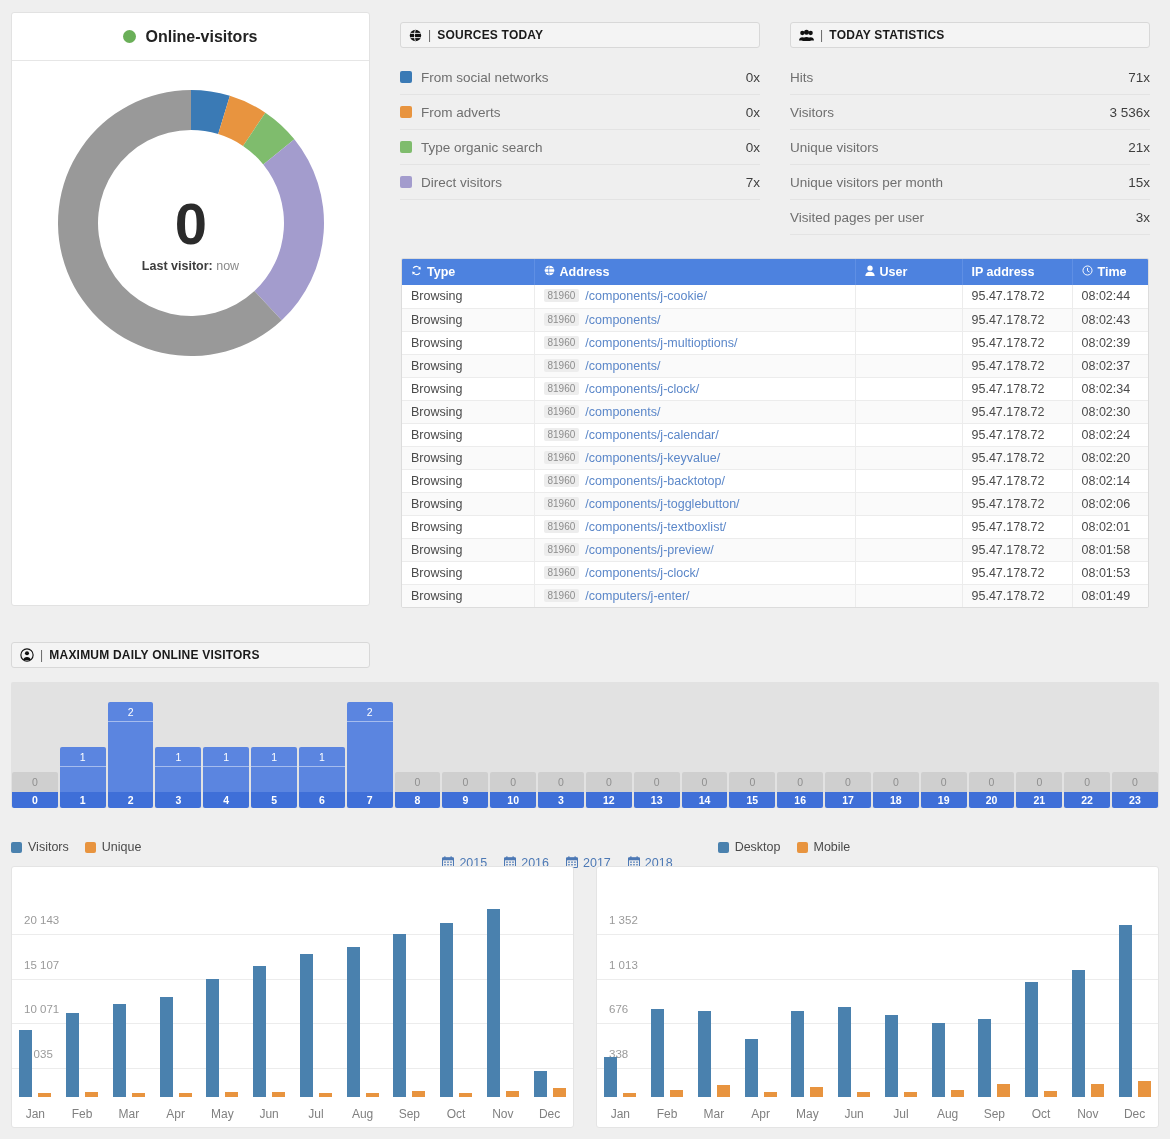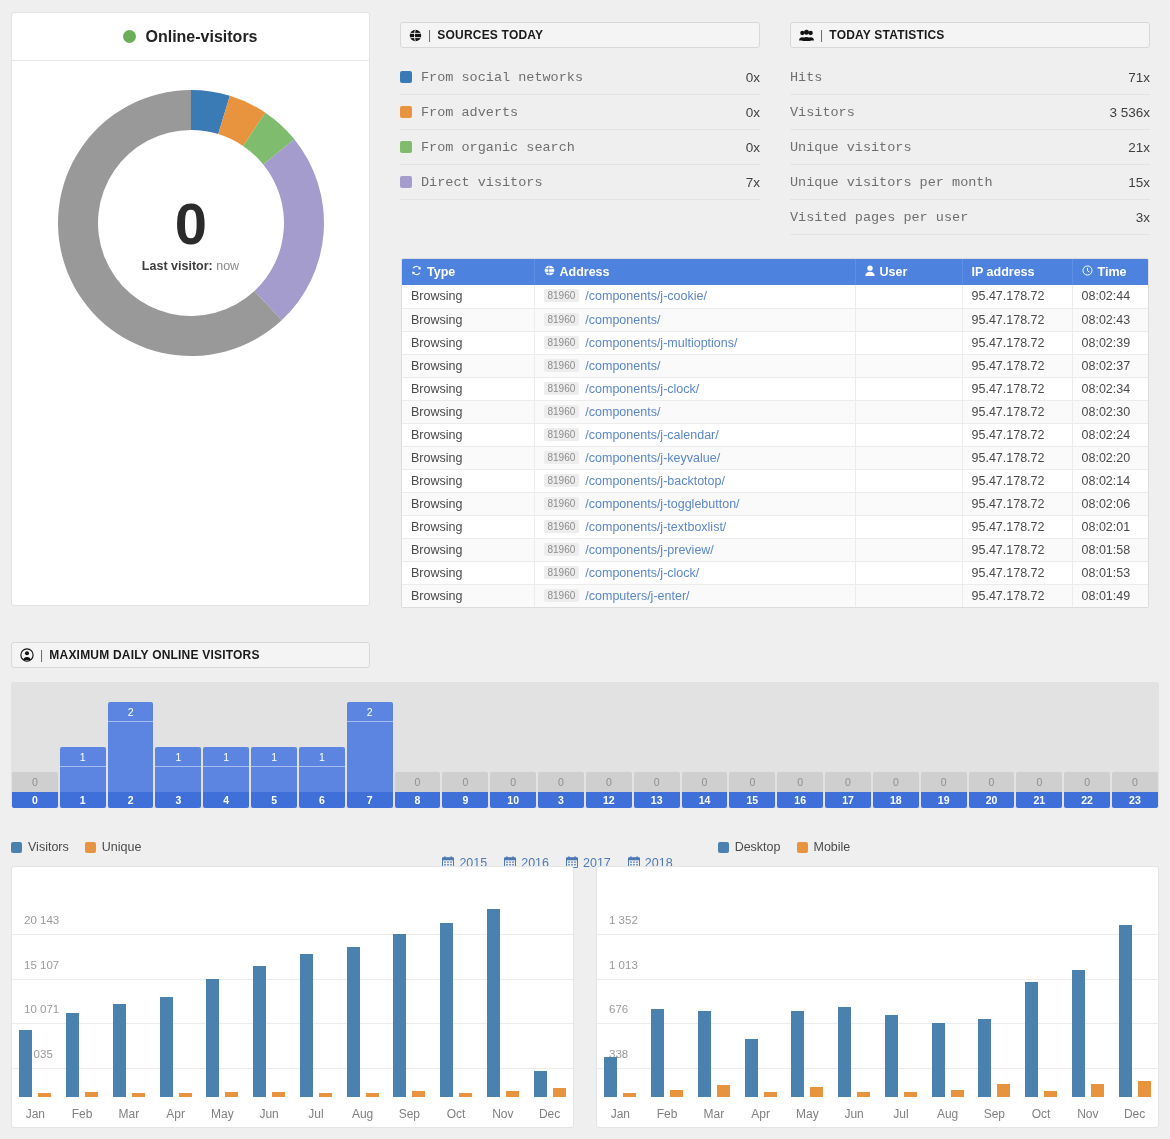--- a/index.html
+++ b/index.html
@@ -82,21 +82,21 @@
 
   
   #sources-panel { position:absolute; left:400px; top:22px; width:360px; }
   #stats-panel   { position:absolute; left:790px; top:22px; width:360px; }
   .kvrow {
     display:flex; align-items:center; height:35px;
     border-bottom:1px solid #e3e3e3;
     font-size:13.5px; color:#6f6f6f;
   }
   .kvrow .sw { width:12px; height:12px; border-radius:2px; margin-right:9px; flex:none; }
-  .kvrow .k { flex:1;font-family:Liberation Mono, monospace; }
+  .kvrow .k { flex:1; }
   .kvrow .v { color:#3f3f3f; }
   .kvrow.bold { color:#1a1a1a; font-weight:bold; }
   .kvrow.bold .v { color:#1a1a1a; font-weight:bold; }
   #sources-list { margin-top:12px; }
   #stats-list { margin-top:12px; }
   #stats-list .kvrow { color:#6f6f6f; }
   #stats-list .kvrow .v { color:#3f3f3f; }
 
   
   #visitors-table {
@@ -242,21 +242,21 @@
           <span class="k">From social networks</span>
           <span class="v">0x</span>
         </div>
         <div class="kvrow">
           <span class="sw" style="background: rgb(232, 148, 63);"></span>
           <span class="k">From adverts</span>
           <span class="v">0x</span>
         </div>
         <div class="kvrow">
           <span class="sw" style="background: rgb(127, 188, 109);"></span>
-          <span class="k">From organic search</span>
+          <span class="k">Type organic search</span>
           <span class="v">0x</span>
         </div>
         <div class="kvrow">
           <span class="sw" style="background: rgb(163, 156, 205);"></span>
           <span class="k">Direct visitors</span>
           <span class="v">7x</span>
         </div>
       </div>
   </div>
 

